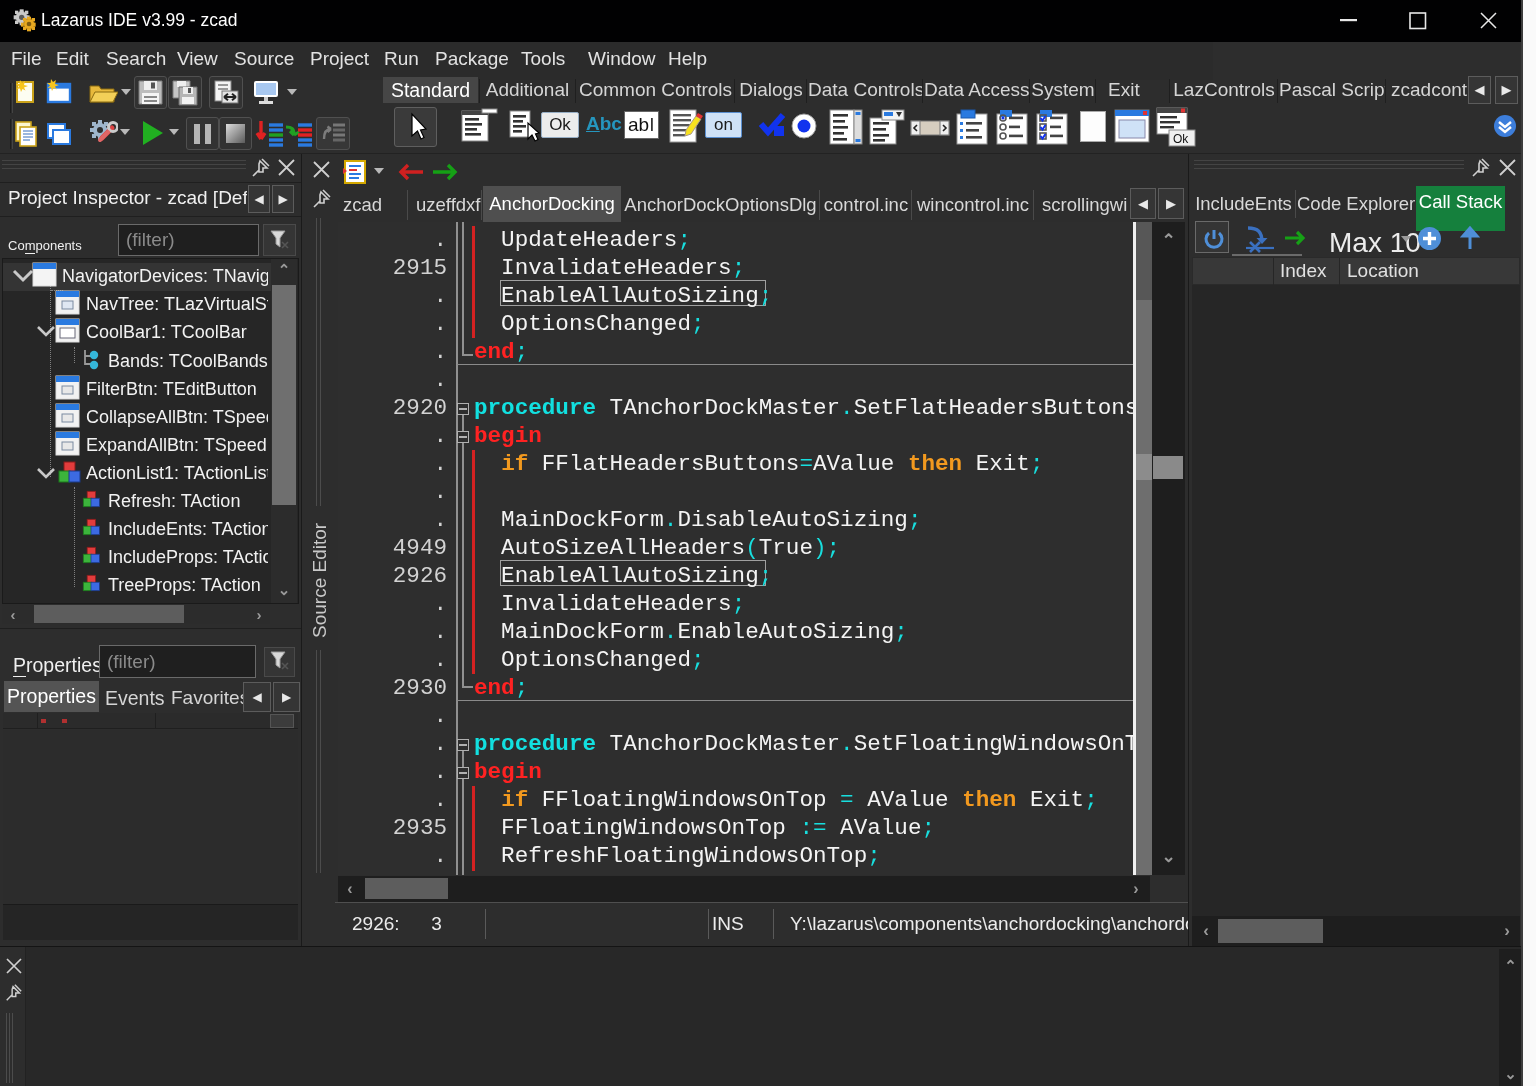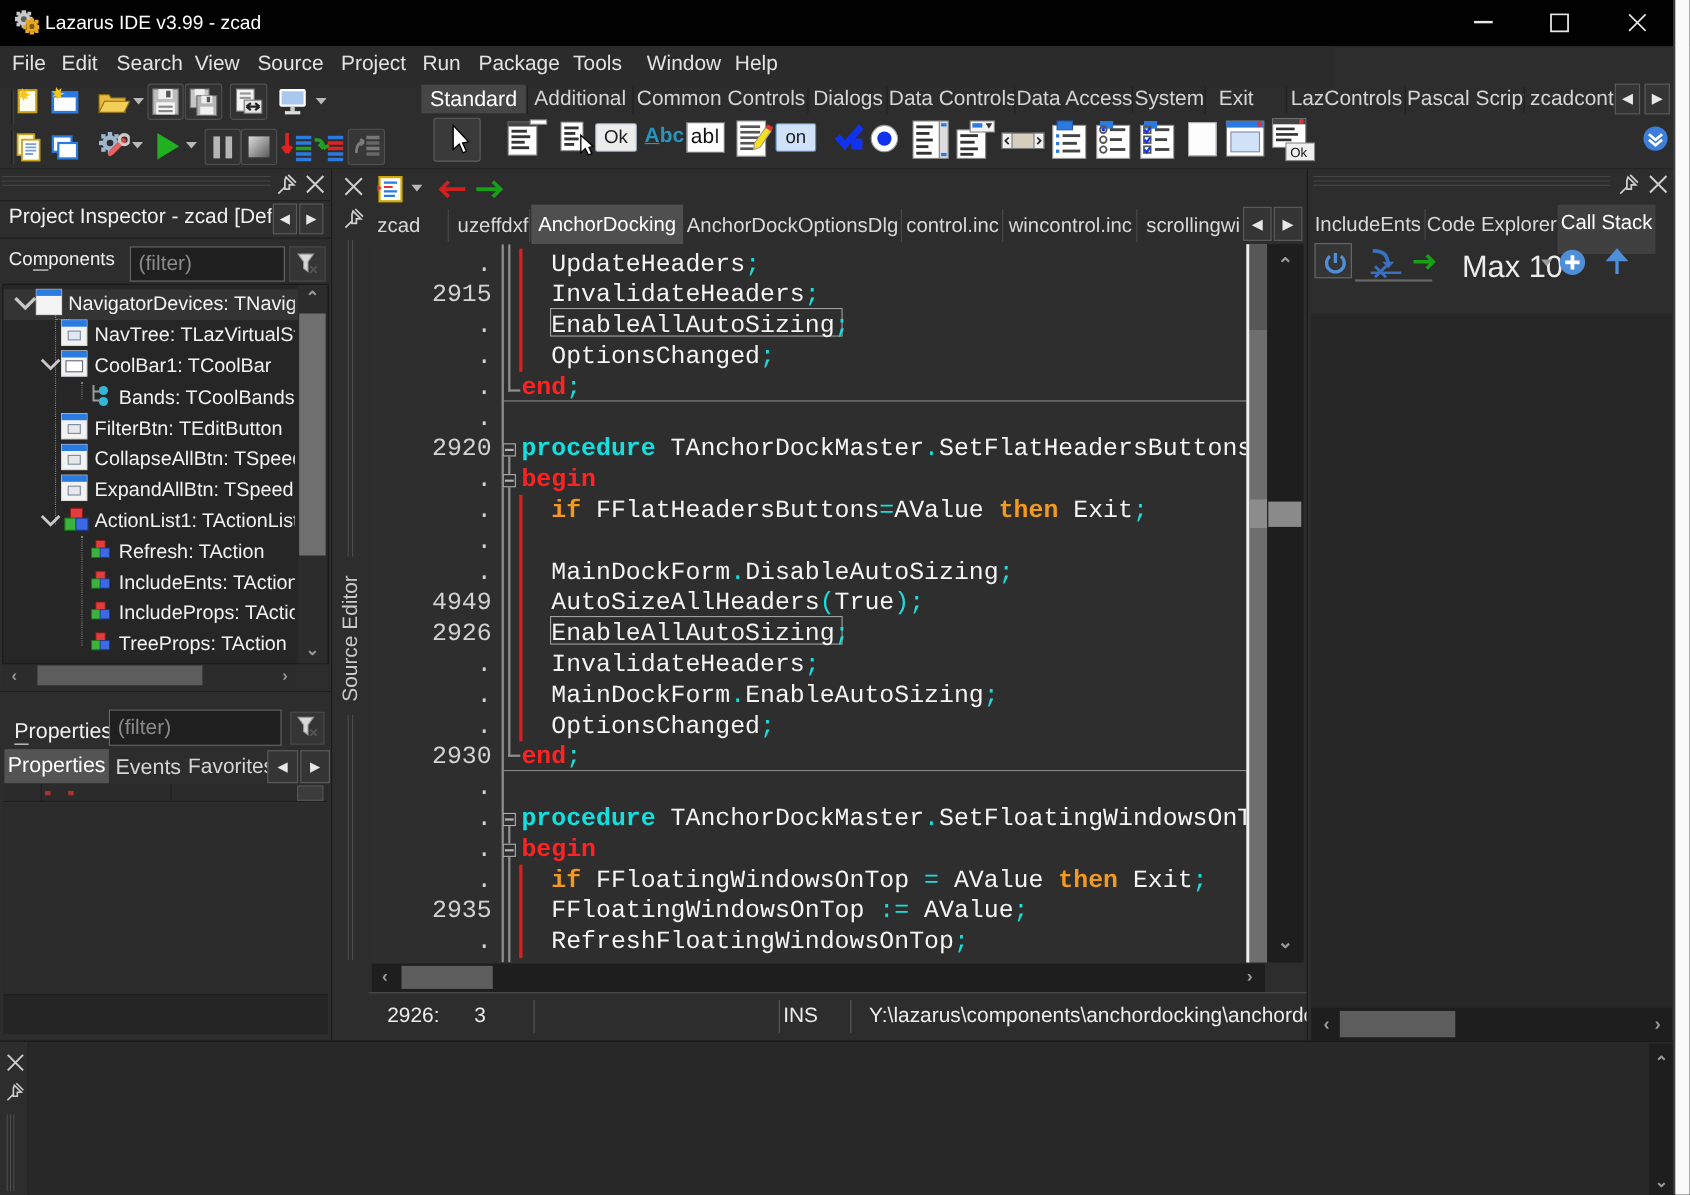--- a/index.html
+++ b/index.html
@@ -391,21 +391,21 @@
   <svg class="a" style="left:277px;top:4px" width="19" height="19">
       <path d="M2 2 L17 17 M17 2 L2 17" stroke="#cfcfcf" stroke-width="1.8" fill="none"></path>
     </svg>
 
   <div class="a" style="left:0;top:28px;width:301px;height:34px;border-top:1px solid #1f1f1f;background:#2d2d2d"></div>
   <div class="a" style="left:8px;top:33px;width:239px;font-size:19px;color:#f0f0f0;white-space:nowrap;overflow:hidden">Project Inspector - zcad [Defau</div>
   <div class="tbtn" style="left:248px;top:31px;width:22px;height:28px;line-height:26px;font-size:12px">◀</div>
   <div class="tbtn" style="left:272px;top:31px;width:22px;height:28px;line-height:26px;font-size:12px">▶</div>
 
   <div class="a" style="left:0;top:62px;width:301px;height:42px;background:#2d2d2d;border-top:1px solid #1f1f1f"></div>
-  <div class="a" style="left:8px;top:72px;font-size:17px;color:#f0f0f0">Co<span style="border-bottom:1px solid #f0f0f0">m</span>ponents</div>
+  <div class="a" style="left:8px;top:84px;font-size:13px;color:#f0f0f0">Co<span style="border-bottom:1px solid #f0f0f0">m</span>ponents</div>
   <div class="a" style="left:118px;top:70px;width:141px;height:32px;background:#1f1f1f;border:1px solid #6a6a6a;color:#8a8a8a;font-size:19px;line-height:30px;padding-left:7px">(filter)</div>
   <div class="a" style="left:263px;top:70px;width:33px;height:32px;background:#353535;border:1px solid #4a4a4a"></div>
   <svg class="a" style="left:268px;top:74px" width="24" height="24" viewBox="0 0 24 24">
       <path d="M3 3 H17 L12 10 L12 19 L8 16 L8 10 Z" fill="#d8d8d8" stroke="#999"></path>
       <path d="M14 14 l6 6 M20 14 l-6 6" stroke="#555" stroke-width="1.6"></path>
     </svg>
 
   <div class="a" style="left:2px;top:104px;width:297px;height:346px;background:#262626;border:1px solid #1a1a1a;overflow:hidden">
     <div class="a" style="left:0;top:4px;width:268px;height:28px;background:#343434"></div>
 
@@ -711,21 +711,21 @@
   <svg class="a" style="left:282px;top:3px" width="21" height="21" viewBox="0 0 21 21">
       <path d="M12 2 L19 9 M10 4 L17 11 L13 11 L13 15 L9 15 L9 7 Z M9 13 L3 19" stroke="#cfcfcf" stroke-width="1.6" fill="none"></path>
     </svg>
   <svg class="a" style="left:310px;top:4px" width="19" height="19">
       <path d="M2 2 L17 17 M17 2 L2 17" stroke="#cfcfcf" stroke-width="1.8" fill="none"></path>
     </svg>
 
   <div class="a" style="left:0px;top:34px;width:348px;height:30px;font-size:18.5px;color:#d8d8d8;white-space:nowrap">
     <div class="a" style="left:4px;top:2px;width:104px;text-align:center;line-height:28px;border-right:1px solid #4a4a4a;height:28px">IncludeEnts</div>
     <div class="a" style="left:109px;top:2px;width:118px;text-align:center;line-height:28px;height:28px">Code Explorer</div>
-    <div class="a" style="left:228px;top:-2px;width:89px;background:#404040;color:#fff;text-align:center;line-height:32px;height:45px">Call Stack</div>
+    <div class="a" style="left:228px;top:-2px;width:89px;background:#15803d;color:#fff;text-align:center;line-height:32px;height:45px">Call Stack</div>
   </div>
 
   <div class="a" style="left:7px;top:67px;width:34px;height:32px;border:1px solid #6a6a6a;background:#353535"></div>
   <svg class="a" style="left:14px;top:73px" width="24" height="24" viewBox="0 0 24 24">
       <path d="M12 3 L12 12" stroke="#4f8fd8" stroke-width="3" fill="none"></path>
       <path d="M7 6 A8 8 0 1 0 17 6" stroke="#4f8fd8" stroke-width="3" fill="none"></path>
     </svg>
   <svg class="a" style="left:56px;top:70px" width="32" height="30" viewBox="0 0 32 30">
     <path d="M4 4 C14 4 18 8 18 18" stroke="#3a70c0" stroke-width="3.4" fill="none"></path>
     <path d="M18 20 l-5.5 -6 l11 0 z" fill="#3a70c0"></path>
@@ -741,20 +741,26 @@
     </svg>
   <svg class="a" style="left:229px;top:72px" width="25" height="25">
       <circle cx="12.5" cy="12.5" r="11.5" fill="#4f8fd8"></circle>
       <path d="M12.5 6 L12.5 19 M6 12.5 L19 12.5" stroke="#fff" stroke-width="3.4"></path>
     </svg>
   <svg class="a" style="left:272px;top:71px" width="20" height="26" viewBox="0 0 20 26">
       <path d="M10 24 L10 8 M10 3 L3 11 L17 11 Z" stroke="#4f8fd8" stroke-width="3" fill="#4f8fd8"></path>
     </svg>
   <div class="a" style="left:44px;top:100px;width:70px;height:2px;background:#6a6a6a"></div>
 
+  <div class="a" style="left:4px;top:103px;width:328px;height:28px;background:#383838;border:1px solid #2a2a2a;font-size:19px;color:#e0e0e0">
+    <div class="a" style="left:80px;top:0;width:1px;height:28px;background:#262626"></div>
+    <div class="a" style="left:87px;top:0px;line-height:26px">Index</div>
+    <div class="a" style="left:146px;top:0;width:1px;height:28px;background:#262626"></div>
+    <div class="a" style="left:154px;top:0px;line-height:26px">Location</div>
+  </div>
 
   <div class="a" style="left:4px;top:131px;width:328px;height:631px;background:#262626"></div>
 
   <div class="a" style="left:4px;top:762px;width:328px;height:30px;background:#1e1e1e">
     <div class="a ch" style="left:4px;top:5px;width:20px;font-size:17px">‹</div>
     <div class="a" style="left:26px;top:3px;width:105px;height:24px;background:#5d5d5d"></div>
     <div class="a ch" style="left:305px;top:5px;width:20px;font-size:17px">›</div>
   </div>
 </div>
 

